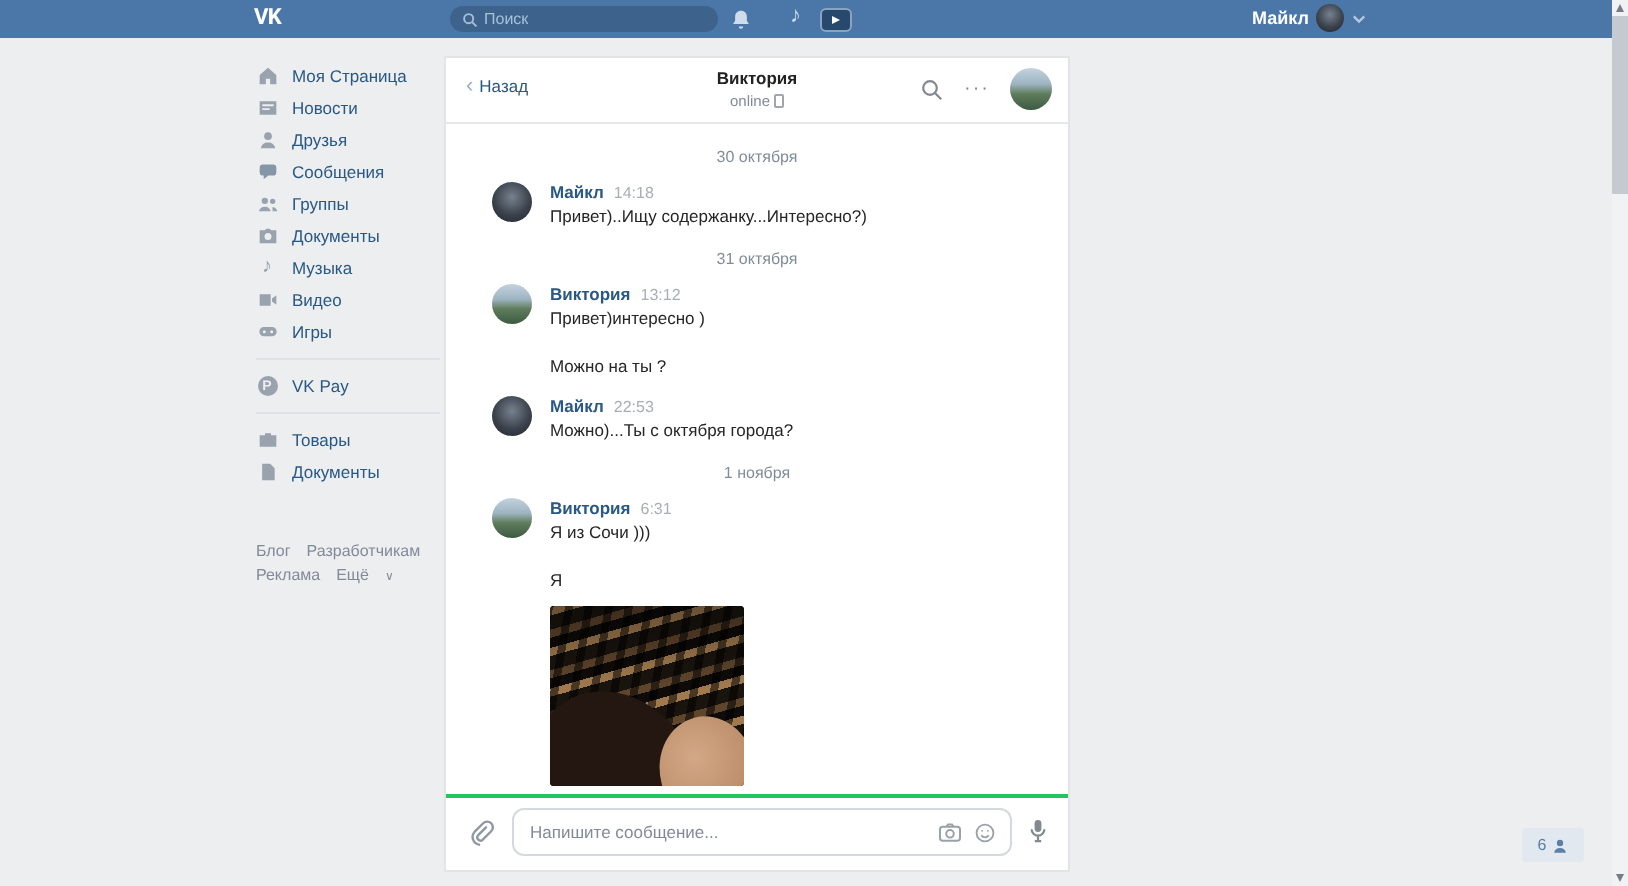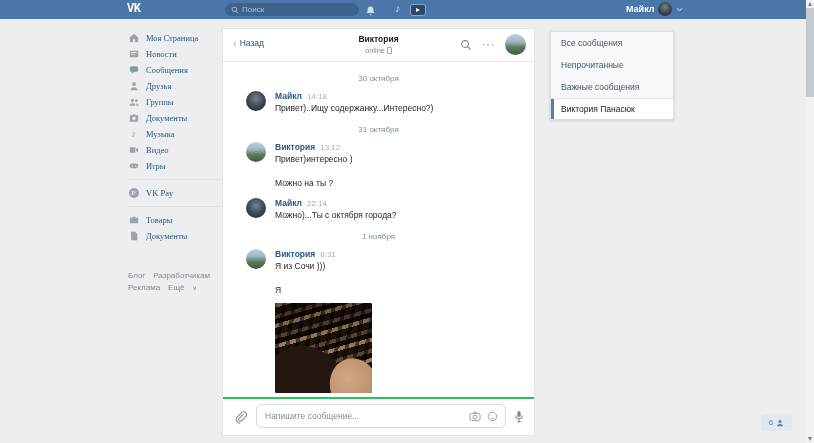--- a/index.html
+++ b/index.html
@@ -28,21 +28,21 @@
   
   .scrollbar{position:absolute;right:0;top:0;width:8px;height:443px;background:#f1f2f4;}
   .sb-thumb{position:absolute;left:0;top:8px;width:8px;height:89px;background:#c5cad0;cursor:pointer;}
   .sb-btn{position:absolute;left:0;width:8px;height:8px;display:flex;align-items:center;justify-content:center;cursor:pointer;}
   .sb-top{top:0;}.sb-bot{bottom:0;}
   .tri-up{width:0;height:0;border-left:2.5px solid transparent;border-right:2.5px solid transparent;border-bottom:4px solid #757c85;}
   .tri-down{width:0;height:0;border-left:2.5px solid transparent;border-right:2.5px solid transparent;border-top:4px solid #757c85;}
 
   
   .sidebar{position:absolute;left:128px;top:30px;width:92px;font-size:8.5px;color:#2a5885;}
-  .nav-item{display:flex;align-items:center;gap:7px;height:16px;cursor:pointer;white-space:nowrap;font-family:Liberation Serif, serif;}
+  .nav-item{display:flex;align-items:center;gap:7px;height:16px;cursor:pointer;white-space:nowrap;}
   .nicon{width:11px;height:11px;display:flex;align-items:center;justify-content:center;flex:0 0 auto;}
   .nicon svg{fill:#99a2ad;width:10px;height:10px;}
   .nicon.note-g{color:#99a2ad;font-size:10px;line-height:10px;}
   .vkpay-circle{width:10px;height:10px;border-radius:50%;background:#99a2ad;color:#edeef0;font-size:7px;font-weight:bold;display:flex;align-items:center;justify-content:center;}
   .nav-div{height:1px;background:#dfe1e5;margin:5px 0;}
   .side-foot{margin-top:26px;font-size:8px;color:#828a99;line-height:12px;}
   .side-foot a{color:#828a99;text-decoration:none;margin-right:8px;cursor:pointer;}
   .caret{font-size:6px;color:#828a99;}
 
   
@@ -142,33 +142,33 @@
       <span class="nicon">
           <svg viewBox="0 0 12 12">
             <path fill-rule="evenodd" d="M1 2h10v8H1Zm1.6 1.7v1.2h6.8V3.7Zm0 2.5v1h4.4v-1Z"></path>
           </svg>
         </span>
       <span>Новости</span>
     </div>
     <div class="nav-item">
       <span class="nicon">
           <svg viewBox="0 0 12 12">
-            <path d="M3 1.5h6A2 2 0 0 1 11 3.5v2.6a2 2 0 0 1-2 2H6.2L3.4 10.4V8.1H3a2 2 0 0 1-2-2V3.5a2 2 0 0 1 2-2Z" fill="#8596a8"></path>
-          </svg>
-        </span>
-      <span>Сообщения</span>
-    </div>
-    <div class="nav-item">
-      <span class="nicon">
-          <svg viewBox="0 0 12 12">
             <circle cx="6" cy="3.7" r="2.3"></circle>
             <path d="M1.7 11c.3-2.3 2.1-3.5 4.3-3.5s4 1.2 4.3 3.5Z"></path>
           </svg>
         </span>
       <span>Друзья</span>
+    </div>
+    <div class="nav-item">
+      <span class="nicon">
+          <svg viewBox="0 0 12 12">
+            <path d="M3 1.5h6A2 2 0 0 1 11 3.5v2.6a2 2 0 0 1-2 2H6.2L3.4 10.4V8.1H3a2 2 0 0 1-2-2V3.5a2 2 0 0 1 2-2Z" fill="#8596a8"></path>
+          </svg>
+        </span>
+      <span>Сообщения</span>
     </div>
     <div class="nav-item">
       <span class="nicon">
           <svg viewBox="0 0 12 12">
             <circle cx="4.1" cy="4.1" r="1.9"></circle>
             <path d="M.6 10.4C.8 8.6 2.3 7.6 4.1 7.6s3.3 1 3.5 2.8Z"></path>
             <circle cx="8.8" cy="4.4" r="1.6"></circle>
             <path d="M8.6 7.8c1.6.2 2.7 1.1 2.9 2.6H8.8Z"></path>
           </svg>
         </span>
@@ -287,21 +287,21 @@
           <div class="mline">Привет)интересно )</div>
           <div class="mline gap">Можно на ты ?</div>
         </div>
       </div>
 
       <div class="msg">
         <span class="av av-dark av-m"></span>
         <div class="mbody">
           <div class="mhead">
             <span class="mauthor">Майкл</span>
-            <span class="mtime">22:14</span>
+            <span class="mtime">22:53</span>
           </div>
           <div class="mline">Можно)...Ты с октября города?</div>
         </div>
       </div>
 
       <div class="date-sep">1 ноября</div>
 
       <div class="msg">
         <span class="av av-land av-m"></span>
         <div class="mbody">
@@ -350,27 +350,20 @@
       </div>
       <span class="mic">
         <svg width="12" height="13" viewBox="0 0 12 13" fill="none" stroke="#82898f" stroke-width="1.1">
             <rect x="4.3" y="1" width="3.4" height="6" rx="1.7" fill="#82898f" stroke="none"></rect>
             <path d="M2.8 5.6a3.2 3.2 0 0 0 6.4 0M6 8.8v2.4M4.4 11.6h3.2"></path>
           </svg>
       </span>
     </div>
   </main>
 
-  <div class="dropdown">
-    <div class="dd-item">Все сообщения</div>
-    <div class="dd-item">Непрочитанные</div>
-    <div class="dd-item">Важные сообщения</div>
-    <div class="dd-sep"></div>
-    <div class="dd-selected">Виктория Панасюк</div>
-  </div>
 
   <div class="online-badge">
     <span>6</span>
     <svg width="8" height="8" viewBox="0 0 12 12" fill="#5c7fa6">
         <circle cx="6" cy="3.8" r="2.4"></circle>
         <path d="M1.6 11c.3-2.3 2.1-3.5 4.4-3.5s4.1 1.2 4.4 3.5Z"></path>
       </svg>
   </div>
 
   <div class="scrollbar">

